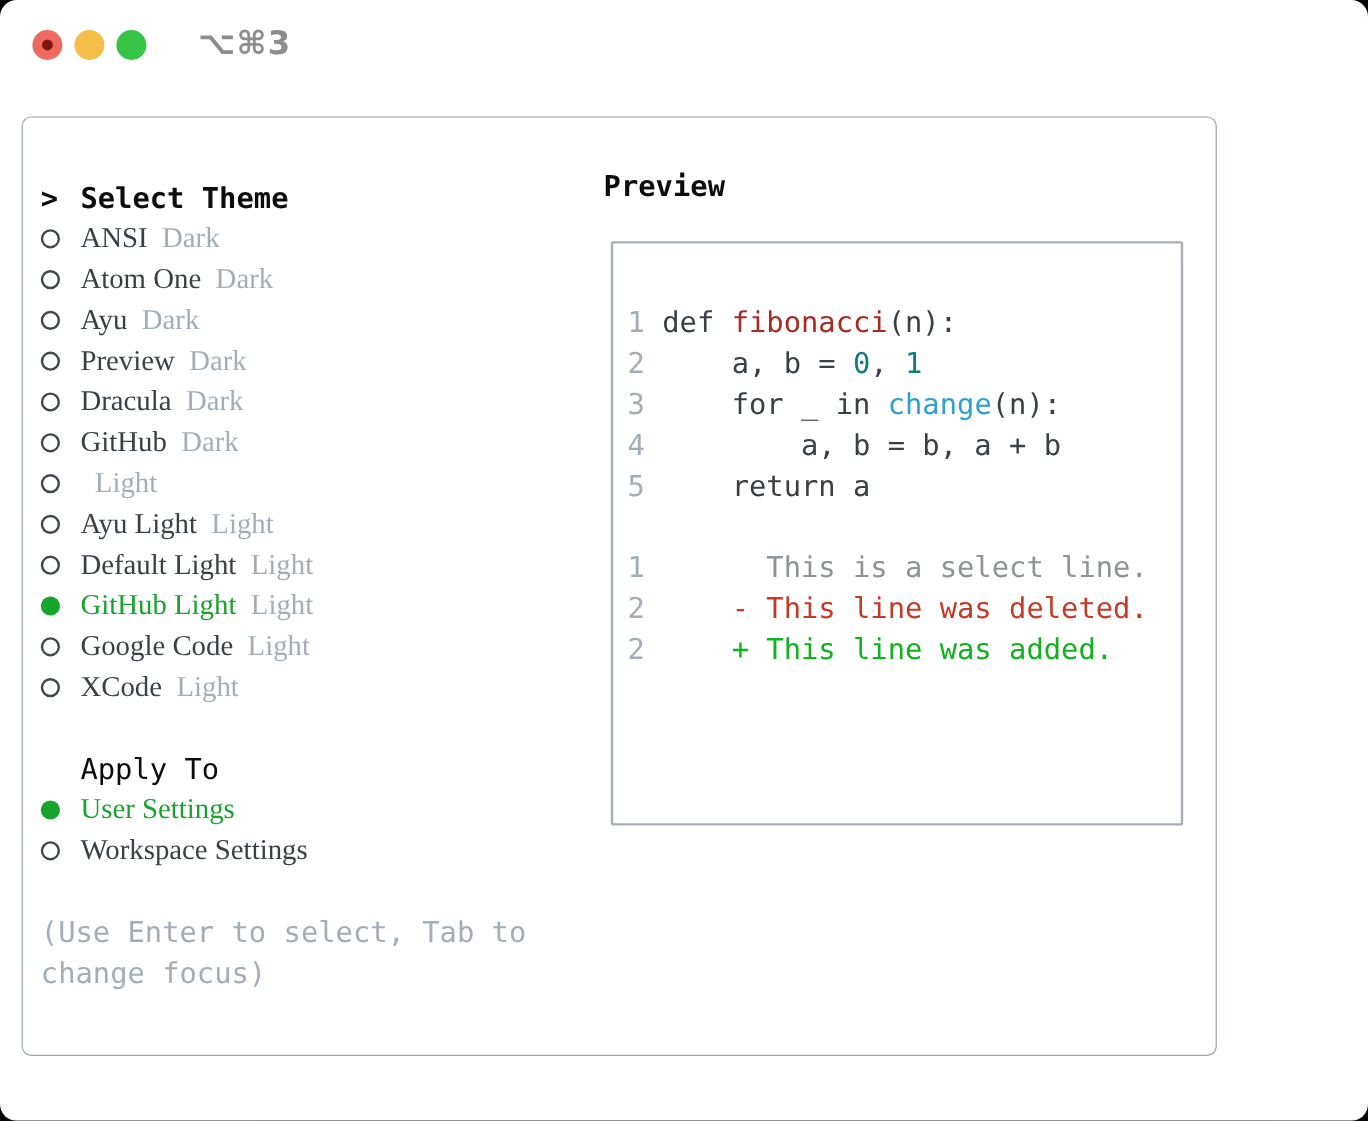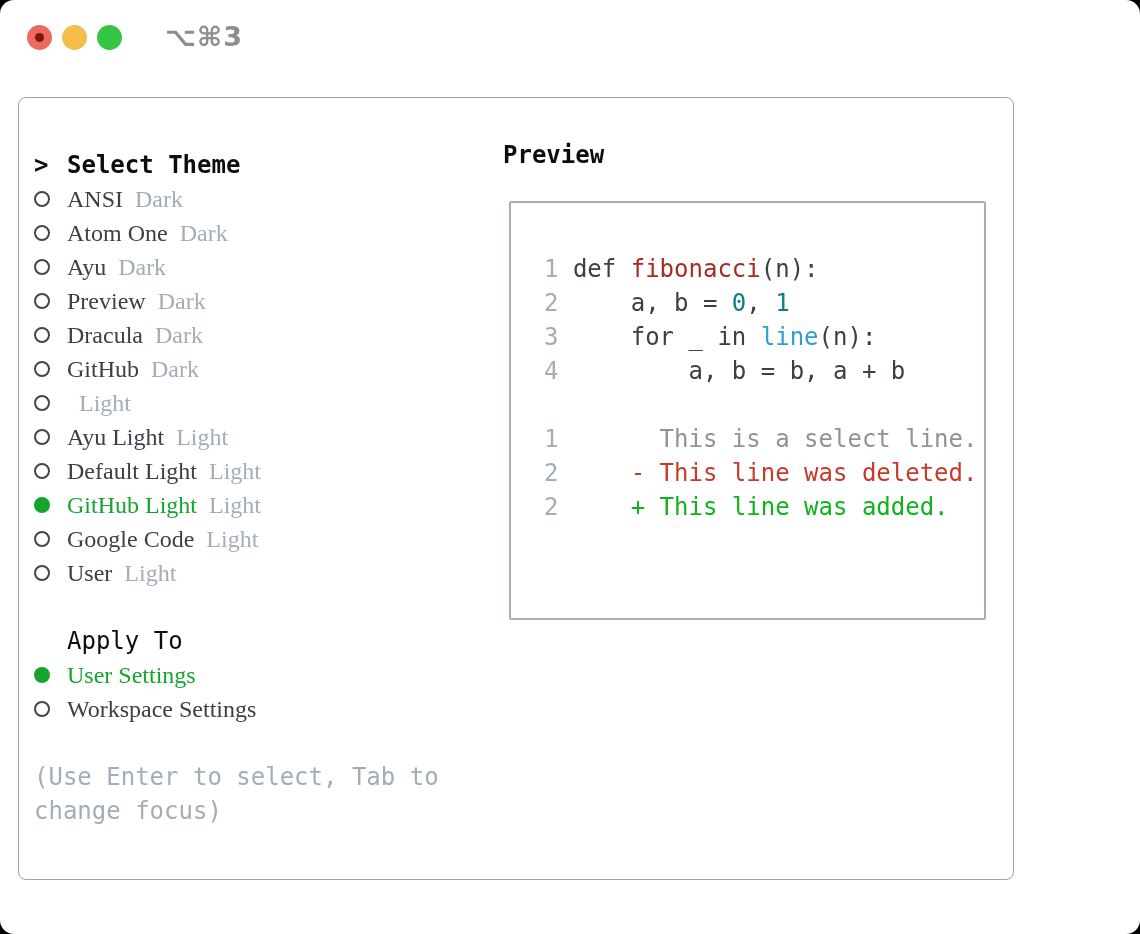--- a/index.html
+++ b/index.html
@@ -87,25 +87,24 @@
   .spacer { height: 34px; }
   .hint-line { color: var(--muted); }
 
   
   .preview-title {
     position: absolute; left: 484px; top: 40px;
     height: 34px; line-height: 34px; font-size: 24px;
   }
   .preview-box {
     position: absolute; left: 490px; top: 103px;
-    width: 477px; height: 419px;
+    width: 477px; height: 487px;
     border: 2px solid #a8aeb6;
     border-radius: 2px;
     background: #fff;
-    padding-left: 21px;
   }
   .code { padding: 49px 0 0 12px; }
   .crow {
     height: 34px; line-height: 34px;
     font-size: 24px; white-space: pre;
     color: var(--code-plain);
   }
   .ln { display: inline-block; width: 2ch; color: var(--gutter); }
   .c-plain    { color: var(--code-plain); }
   .c-function { color: var(--code-function); }
@@ -140,21 +139,21 @@
           <div class="row theme-row"><span class="pfx"><span class="dot ring"></span></span><span class="tname">Atom One</span><span class="variant">Dark</span></div>
           <div class="row theme-row"><span class="pfx"><span class="dot ring"></span></span><span class="tname">Ayu</span><span class="variant">Dark</span></div>
           <div class="row theme-row"><span class="pfx"><span class="dot ring"></span></span><span class="tname">Preview</span><span class="variant">Dark</span></div>
           <div class="row theme-row"><span class="pfx"><span class="dot ring"></span></span><span class="tname">Dracula</span><span class="variant">Dark</span></div>
           <div class="row theme-row"><span class="pfx"><span class="dot ring"></span></span><span class="tname">GitHub</span><span class="variant">Dark</span></div>
           <div class="row theme-row"><span class="pfx"><span class="dot ring"></span></span><span class="variant">Light</span></div>
           <div class="row theme-row"><span class="pfx"><span class="dot ring"></span></span><span class="tname">Ayu Light</span><span class="variant">Light</span></div>
           <div class="row theme-row"><span class="pfx"><span class="dot ring"></span></span><span class="tname">Default Light</span><span class="variant">Light</span></div>
           <div class="row theme-row"><span class="pfx"><span class="dot selected"></span></span><span class="tname sel">GitHub Light</span><span class="variant">Light</span></div>
           <div class="row theme-row"><span class="pfx"><span class="dot ring"></span></span><span class="tname">Google Code</span><span class="variant">Light</span></div>
-          <div class="row theme-row"><span class="pfx"><span class="dot ring"></span></span><span class="tname">User</span><span class="variant">Light</span></div>
+          <div class="row theme-row"><span class="pfx"><span class="dot ring"></span></span><span class="tname">XCode</span><span class="variant">Light</span></div>
         </div>
 
       <div class="spacer"></div>
 
       <div class="row">
         <span class="pfx"></span>
         <span class="heading2">Apply To</span>
       </div>
 
       <div id="apply-list">
@@ -169,22 +168,23 @@
         <div class="row hint-line">change focus)</div>
       </div>
     </div>
 
     <div class="preview-title heading">Preview</div>
 
     <div class="preview-box">
       <div class="code" id="code">
           <div class="crow"><span class="ln">1</span><span class="seg c-plain">def </span><span class="seg c-function">fibonacci</span><span class="seg c-plain">(n):</span></div>
           <div class="crow"><span class="ln">2</span><span class="seg c-plain">    a, b = </span><span class="seg c-number">0</span><span class="seg c-plain">, </span><span class="seg c-number">1</span></div>
-          <div class="crow"><span class="ln">3</span><span class="seg c-plain">    for _ in </span><span class="seg c-builtin">line</span><span class="seg c-plain">(n):</span></div>
+          <div class="crow"><span class="ln">3</span><span class="seg c-plain">    for _ in </span><span class="seg c-builtin">change</span><span class="seg c-plain">(n):</span></div>
           <div class="crow"><span class="ln">4</span><span class="seg c-plain">        a, b = b, a + b</span></div>
+          <div class="crow"><span class="ln">5</span><span class="seg c-plain">    return a</span></div>
           <div class="crow"><span class="ln"></span></div>
           <div class="crow"><span class="ln">1</span><span class="seg c-context">      This is a select line.</span></div>
           <div class="crow"><span class="ln">2</span><span class="seg c-deleted">    - This line was deleted.</span></div>
           <div class="crow"><span class="ln">2</span><span class="seg c-added">    + This line was added.</span></div>
         </div>
     </div>
 
   </div>
 </div>
 

